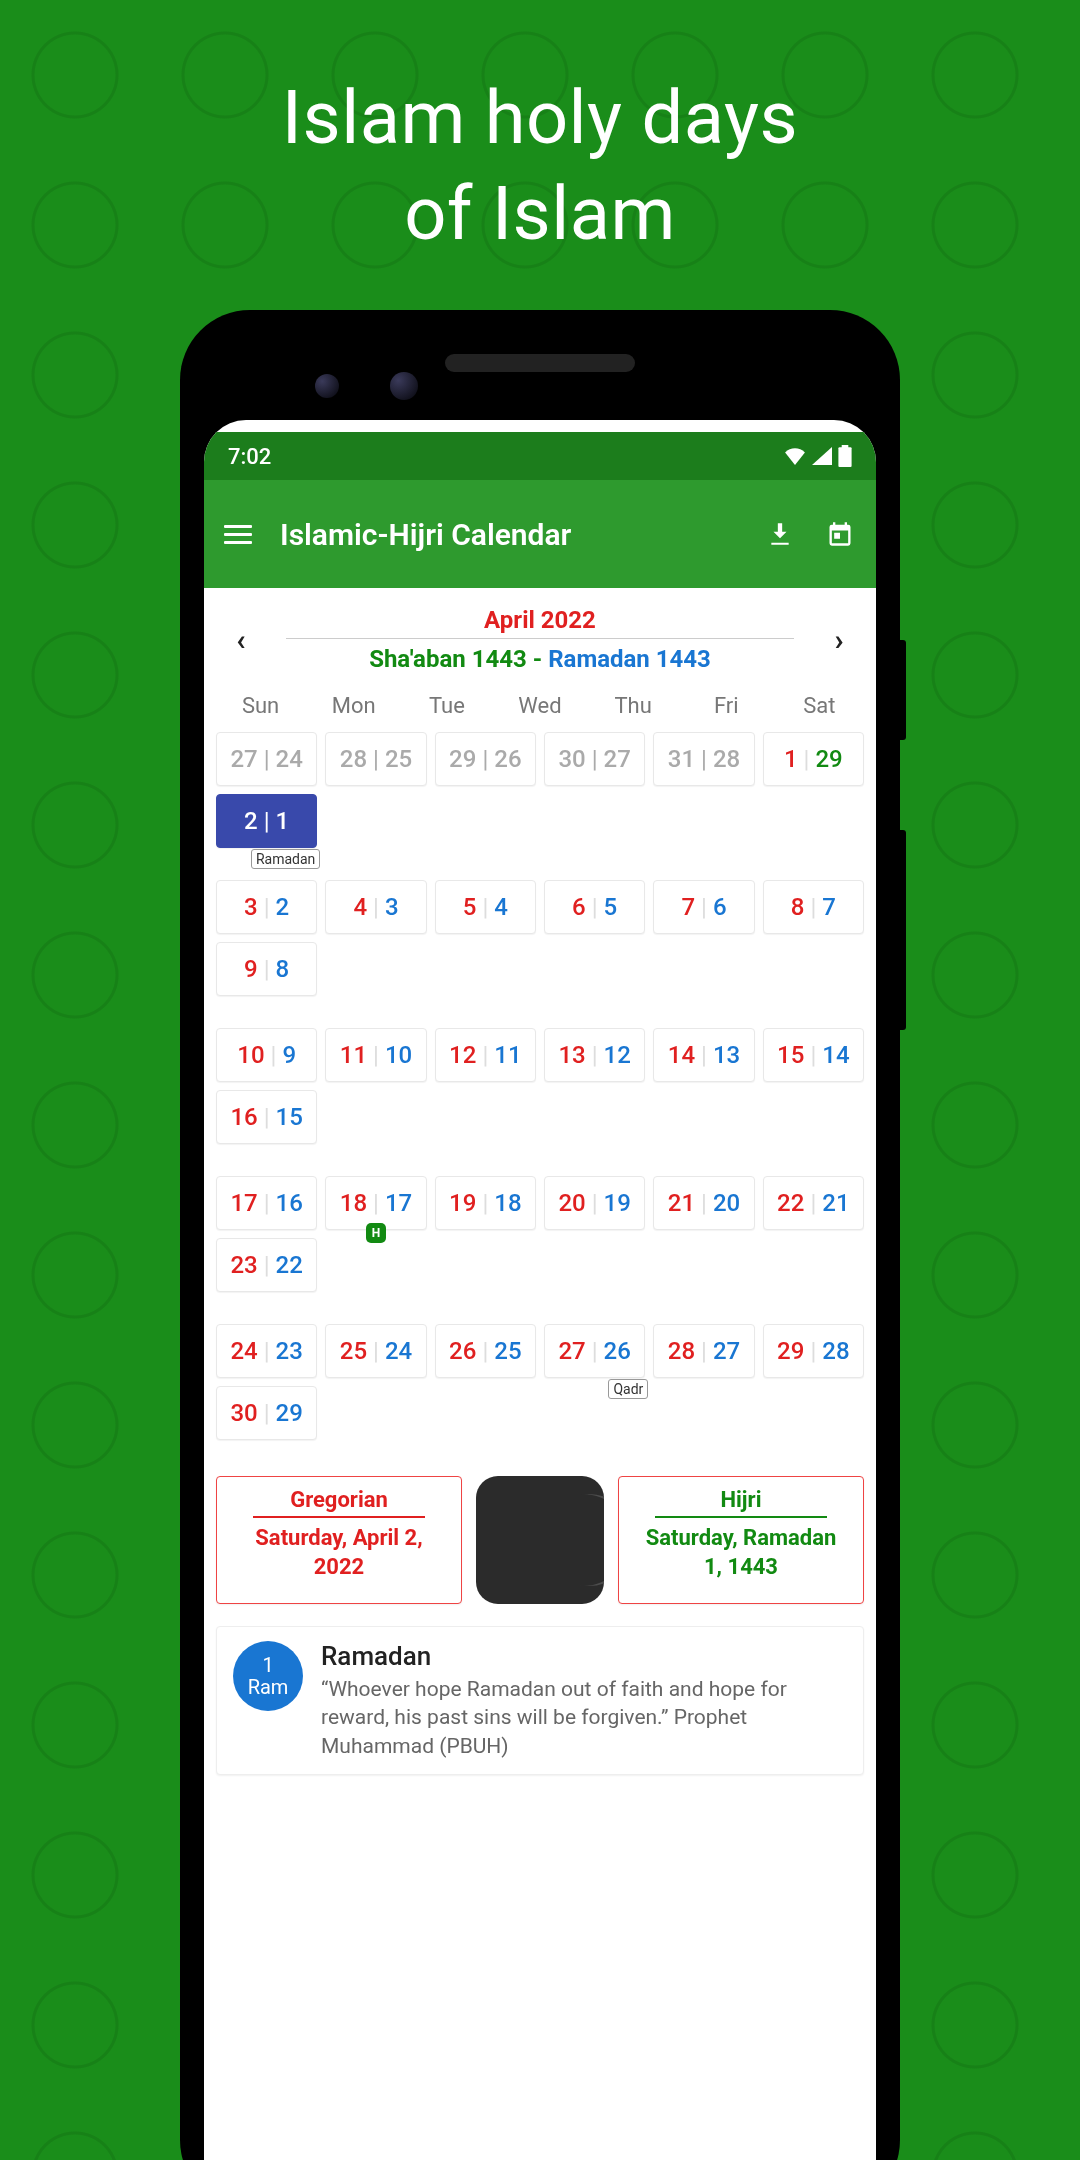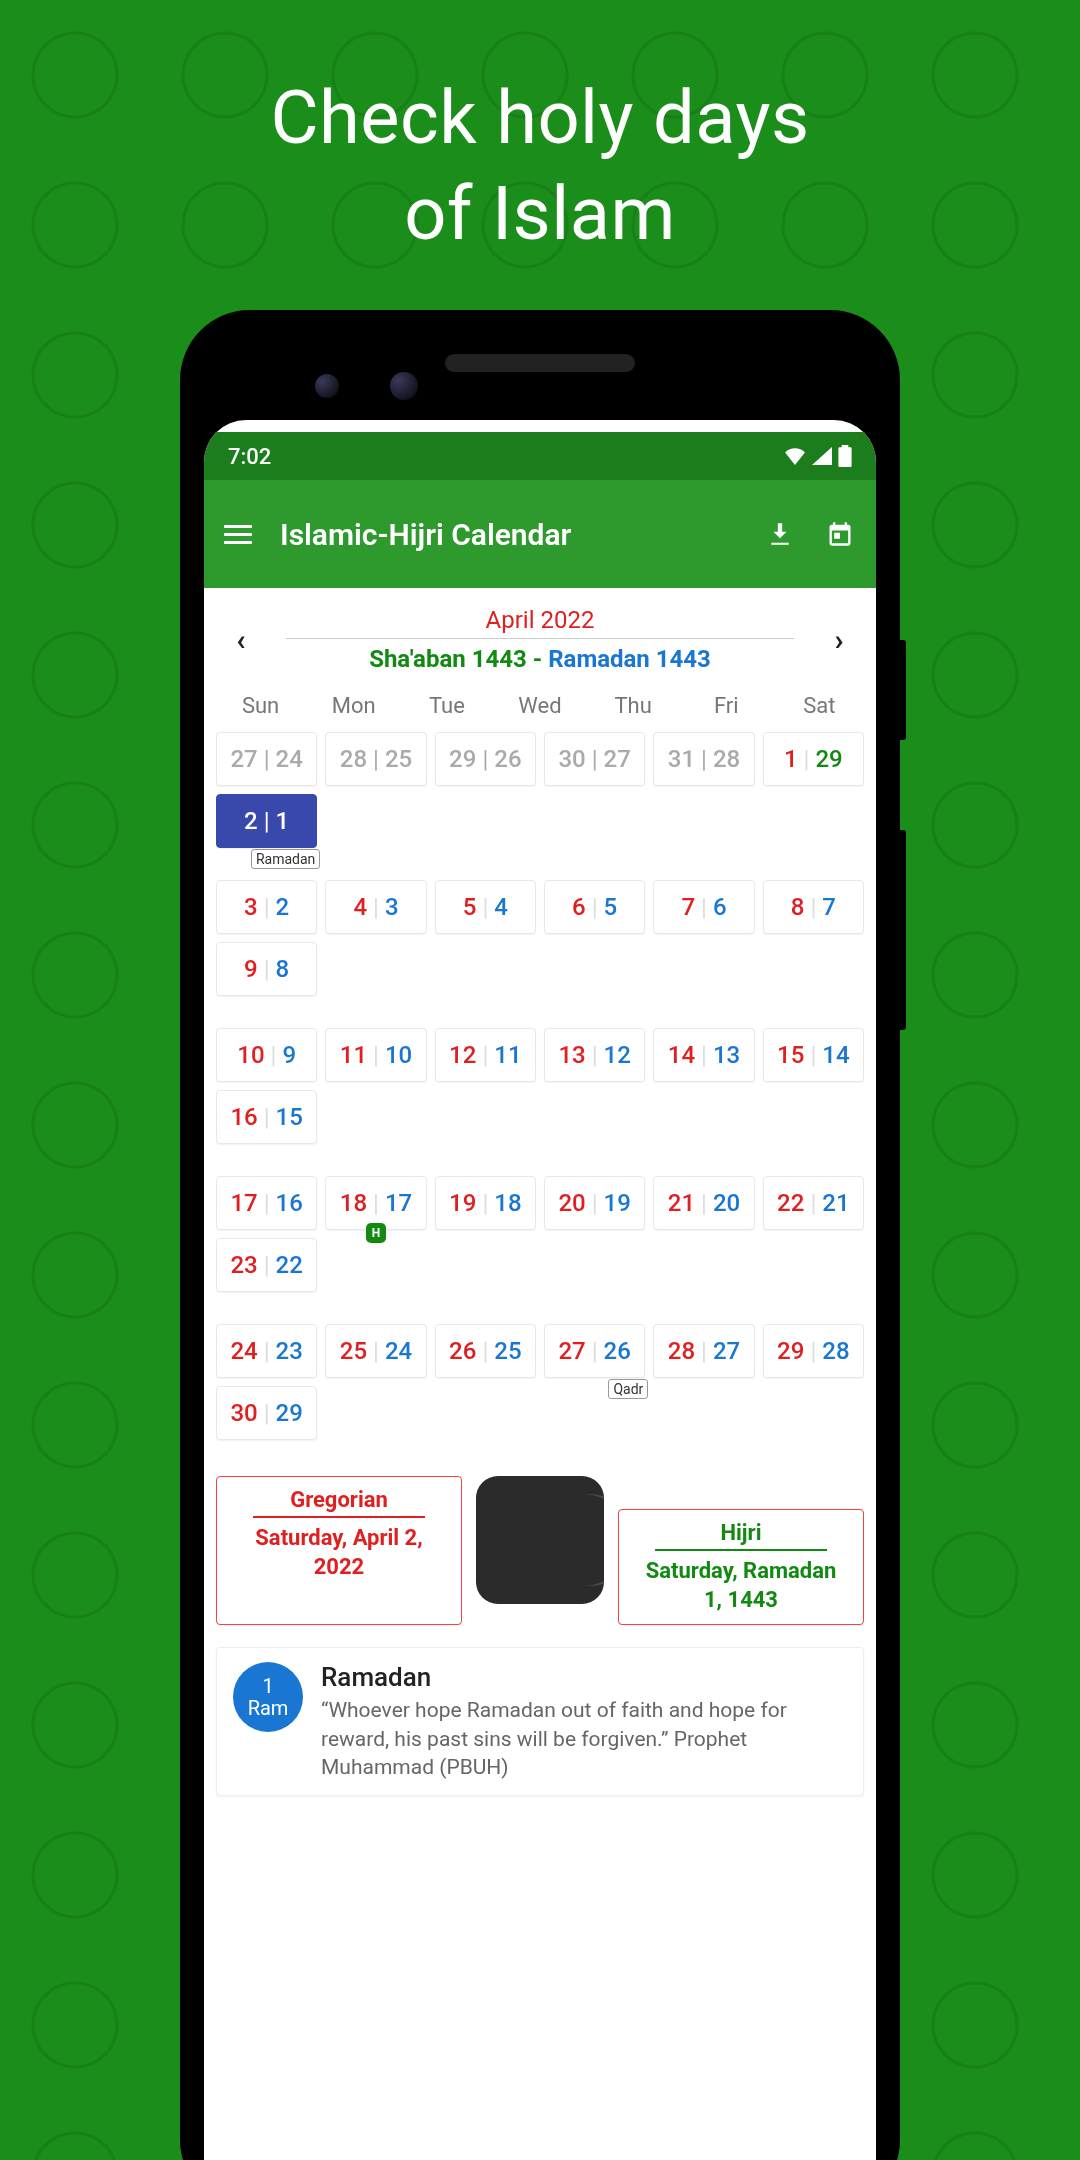--- a/index.html
+++ b/index.html
@@ -82,21 +82,21 @@
   }
   .hamburger { display:flex; flex-direction:column; gap:5px; }
   .hamburger span { display:block; width:28px; height:3px; background:#fff; border-radius:1px; }
   .app-title { font-size: 30px; font-weight: 600; flex:1; }
   .dl-icon, .cal-icon { width:32px; height:32px; display:flex; align-items:center; justify-content:center; }
 
   .content { background:#fff; flex:1; overflow:hidden; }
 
   .month-nav { display:flex; align-items:center; padding: 18px 22px 12px; }
   .chev { font-size:30px; color:#222; font-weight:bold; width:30px; text-align:center; }
-  .greg-month { color:#e02020; font-size:24px; font-weight:400; text-align:center; }
+  .greg-month { color:#e02020; font-size:24px; font-weight:700; text-align:center; }
   .hijri-months { font-size:24px; font-weight:700; text-align:center; margin-top:6px; }
   .hm-green { color:#128a12; }
   .hm-sep { color:#128a12; }
   .hm-blue { color:#1976d2; }
   .month-titles { flex:1; }
   .month-titles hr { border:none; border-top:1px solid #ccc; margin:4px 30px 0; }
 
   .grid { padding: 0 10px; }
   .dow { display:grid; grid-template-columns: repeat(7, 1fr); text-align:center; color:#777; font-size:22px; font-weight:400; padding: 8px 0 14px; }
 
@@ -125,37 +125,37 @@
     font-size:14px; background:#fff; border:1px solid #999; padding:1px 4px; border-radius:3px;
     color:#333;
   }
   .day .badge-h { position:absolute; bottom:-14px; left:50%; transform:translateX(-50%); width:20px; height:20px; background:#128a12; color:#fff; border-radius:5px; font-size:12px; display:flex; align-items:center; justify-content:center; font-weight:700; }
 
   .date-boxes { display:flex; gap:14px; padding: 36px 12px 14px; align-items:stretch; }
   .date-box { flex:1; background:#fff; border:1px solid #ef4444; border-radius:4px; padding:10px 24px; text-align:center; box-shadow:0 1px 2px rgba(0,0,0,0.06); }
   .db-title { font-size:22px; font-weight:700; border-bottom:2px solid currentColor; padding-bottom:4px; margin:0 12px 6px; }
   .db-val { font-size:22px; font-weight:700; line-height:1.3; }
   .db-greg { color:#e02020; }
-  .db-hijri { color:#128a12;margin-top:33px; }
+  .db-hijri { color:#128a12; }
   .moon { width:128px; height:128px; background:#2b2b2b; border-radius:22px; position:relative; overflow:hidden; flex-shrink:0; }
   .moon::after { content:""; position:absolute; left:52%; top:14%; width:72%; height:72%; border-radius:50%; box-shadow: inset -6px 0 0 0 rgba(80,80,80,0.9); }
 
   .event-card { margin:8px 12px; background:#fff; border:1px solid #eee; border-radius:4px; padding:14px 16px; display:flex; gap:18px; align-items:flex-start; box-shadow:0 1px 2px rgba(0,0,0,0.06);}
   .event-badge { width:70px; height:70px; background:#1976d2; color:#fff; border-radius:50%; display:flex; flex-direction:column; align-items:center; justify-content:center; font-size:20px; line-height:1.1; flex-shrink:0; }
   .event-txt { flex:1; }
   .event-title { font-size:26px; font-weight:500; color:#222; margin-bottom:4px; }
   .event-body { font-size:21px; color:#666; line-height:1.35; }
 </style>
 </head>
 <body>
 
 <div class="pattern"></div>
 
 <div class="headline">
-  <span>Check holy days</span><br>
+  <span>Islam holy days</span><br>
   <span>of Islam</span>
 </div>
 
 <div class="phone">
   <div class="side-btn-1"></div>
   <div class="side-btn-2"></div>
   <div class="speaker"></div>
   <div class="cam1"></div>
   <div class="cam2"></div>
 

